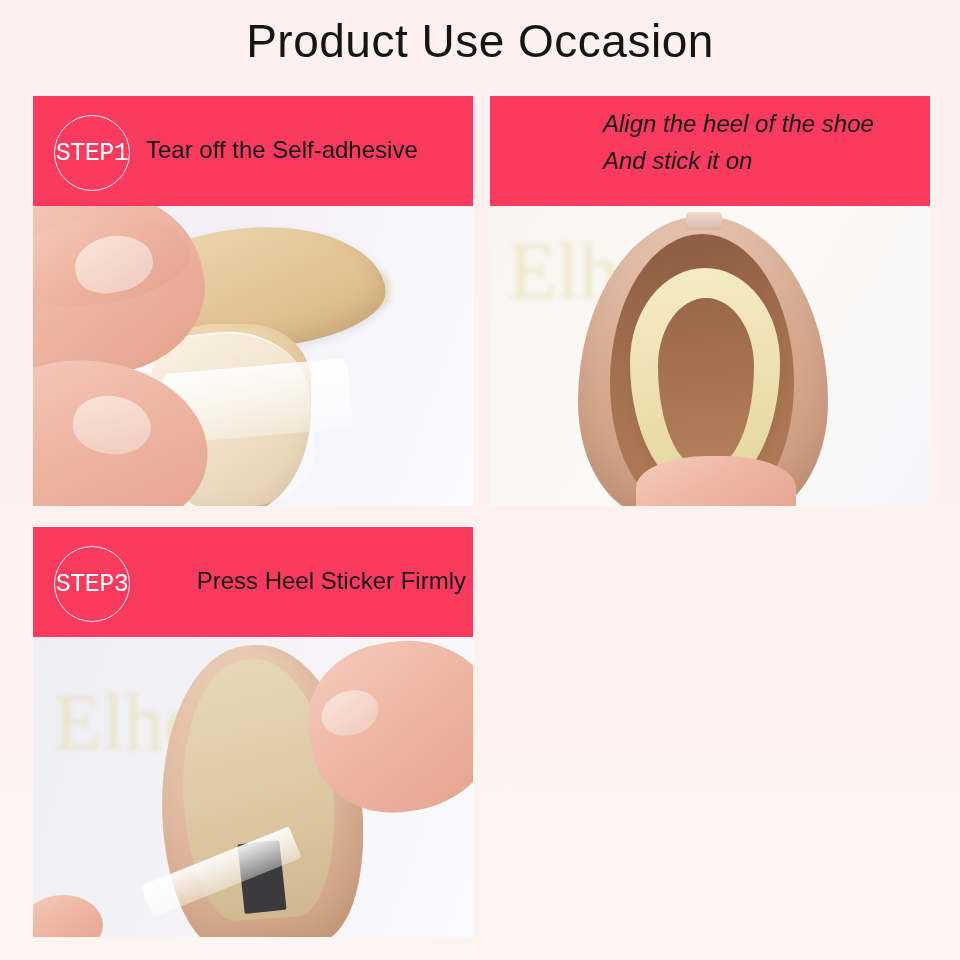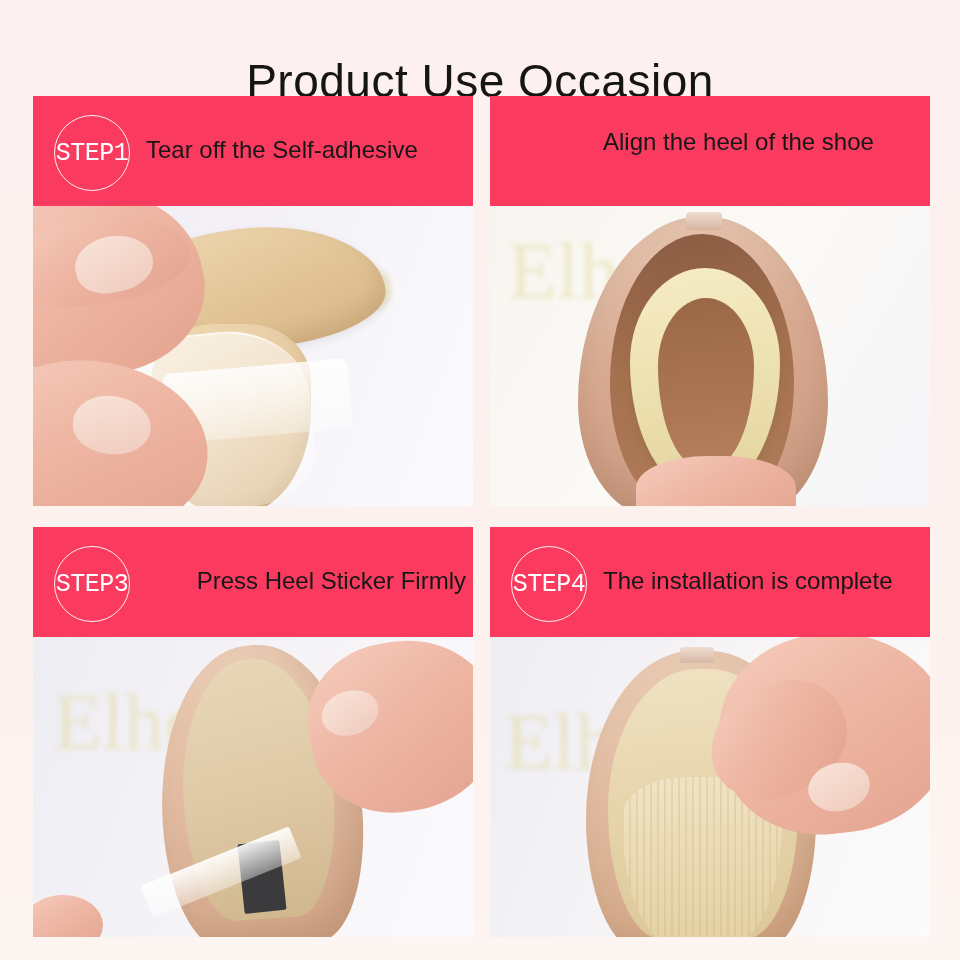--- a/index.html
+++ b/index.html
@@ -24,21 +24,20 @@
     position: absolute;
     top: 14px;
     left: 0;
     width: 960px;
     text-align: center;
     font-size: 46px;
     font-weight: 400;
     letter-spacing: 0.5px;
     color: #151515;
     font-family: "Liberation Sans", sans-serif;
-    margin-top: 40px;
   }
   
   .card {
     position: absolute;
     width: 440px;
     height: 410px;
     overflow: hidden;
   }
   .card.c1 { left: 33px;  top: 96px; }
   .card.c2 { left: 490px; top: 96px; }
@@ -85,21 +84,21 @@
     height: 100px;
     width: 320px;
     display: flex;
     flex-direction: column;
     justify-content: center;
     color: #171717;
     font-size: 24px;
     line-height: 1.55;
     font-family: "Liberation Sans", sans-serif;
   }
-  .banner-text.two-line { top: -4px; }
+  .banner-text.two-line { top: -4px; font-style: italic; }
 
   
   .photo {
     position: absolute;
     left: 0;
     top: 110px;
     width: 440px;
     height: 300px;
     overflow: hidden;
     background: #f2f1f6;
@@ -261,20 +260,21 @@
         <div class="p1-hand-bot skin"></div>
         <div class="p1-nail2 nail"></div>
       </div>
     </div>
   </div>
 
   <div class="card c2">
     <div class="banner">
       <div class="banner-text two-line">
         <div>Align the heel of the shoe</div>
+        <div>And stick it on</div>
       </div>
       <svg class="scallop" viewBox="0 0 440 13" preserveAspectRatio="none">
         <path d="M0,0 H440 V4 C430,13 420,13 410,4 C400,13 390,13 380,4 C370,13 360,13 350,4 C340,13 330,13 320,4 C310,13 300,13 290,4 C280,13 270,13 260,4 C250,13 240,13 230,4 C220,13 210,13 200,4 C190,13 180,13 170,4 C160,13 150,13 140,4 C130,13 120,13 110,4 C100,13 90,13 80,4 C70,13 60,13 50,4 C40,13 30,13 20,4 C13,10 6,10 0,5 Z" fill="#fb3a5f"></path>
       </svg>
     </div>
     <div class="photo">
       <div class="scene">
         <div class="p2-bg"></div>
         <div class="wm" style="left:18px; top:20px;">Elho</div>
         <div class="p2-shoe"></div>
@@ -305,38 +305,14 @@
         <div class="p3-lining"></div>
         <div class="p3-label"></div>
         <div class="p3-film"></div>
         <div class="p3-hand skin"></div>
         <div class="p3-nail nail"></div>
         <div class="p3-thumb-bl skin"></div>
       </div>
     </div>
   </div>
 
-  <div class="card c4">
-    <div class="banner">
-      <div class="step-badge">STEP4</div>
-      <div class="banner-text">
-        <div>The installation is complete</div>
-      </div>
-      <svg class="scallop" viewBox="0 0 440 13" preserveAspectRatio="none">
-        <path d="M0,0 H440 V4 C430,13 420,13 410,4 C400,13 390,13 380,4 C370,13 360,13 350,4 C340,13 330,13 320,4 C310,13 300,13 290,4 C280,13 270,13 260,4 C250,13 240,13 230,4 C220,13 210,13 200,4 C190,13 180,13 170,4 C160,13 150,13 140,4 C130,13 120,13 110,4 C100,13 90,13 80,4 C70,13 60,13 50,4 C40,13 30,13 20,4 C13,10 6,10 0,5 Z" fill="#fb3a5f"></path>
-      </svg>
-    </div>
-    <div class="photo">
-      <div class="scene">
-        <div class="p4-bg"></div>
-        <div class="wm" style="left:14px; top:60px;">Elho</div>
-        <div class="p4-shoe"></div>
-        <div class="p4-lining"></div>
-        <div class="p4-ribs"></div>
-        <div class="p4-zip"></div>
-        <div class="p4-hand skin"></div>
-        <div class="p4-thumb skin"></div>
-        <div class="p4-nail nail"></div>
-      </div>
-    </div>
-  </div>
 
 </div>
 
 </body></html>

